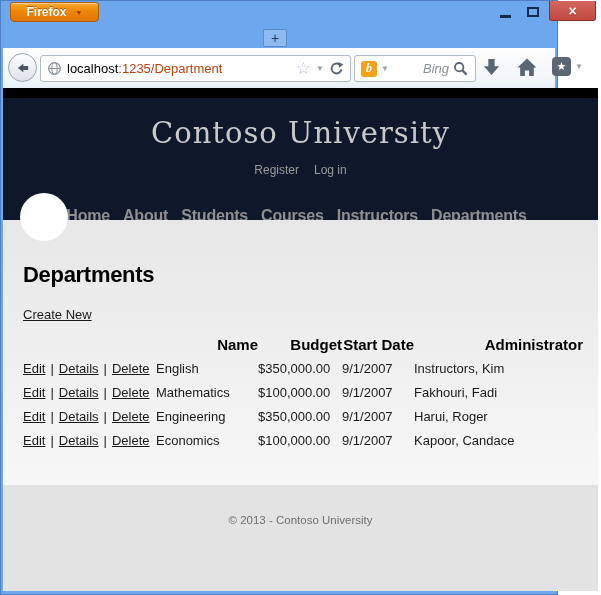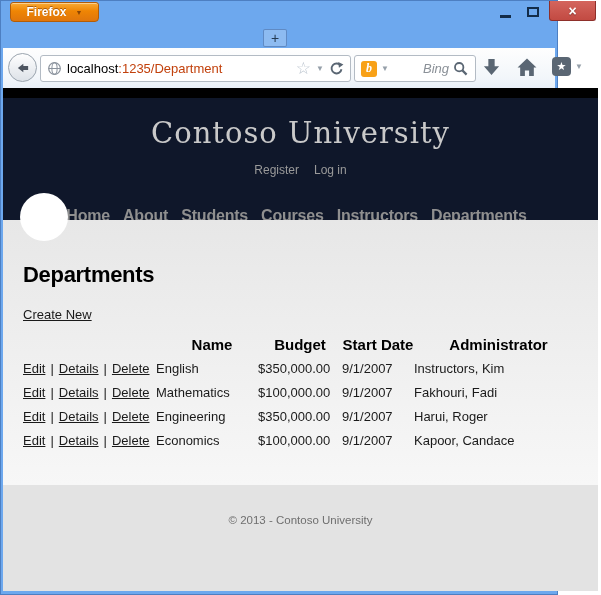--- a/index.html
+++ b/index.html
@@ -142,21 +142,21 @@
   }
   table.depts {
     position: absolute; left: 20px; top: 112px;
     border-collapse: collapse; table-layout: fixed; width: 560px;
   }
   table.depts col.c-actions { width: 133px; }
   table.depts col.c-name { width: 102px; }
   table.depts col.c-budget { width: 84px; }
   table.depts col.c-start { width: 72px; }
   table.depts th {
-    font-size: 15px; font-weight: bold; color: #000; text-align: center;
+    font-size: 15px; font-weight: bold; color: #000; text-align: right;
     height: 24px; vertical-align: middle; white-space: nowrap; overflow: visible;
   }
   table.depts th.h-name { padding-left: 10px; }
   table.depts td {
     font-size: 13px; color: #1a1a1a; height: 24px; vertical-align: middle; white-space: nowrap;
   }
   td.actions a { color: #1a1a1a; text-decoration: underline; }
   .sep { color: #1a1a1a; margin: 0 5px; font-size: 13px; }
 
   .footer {

